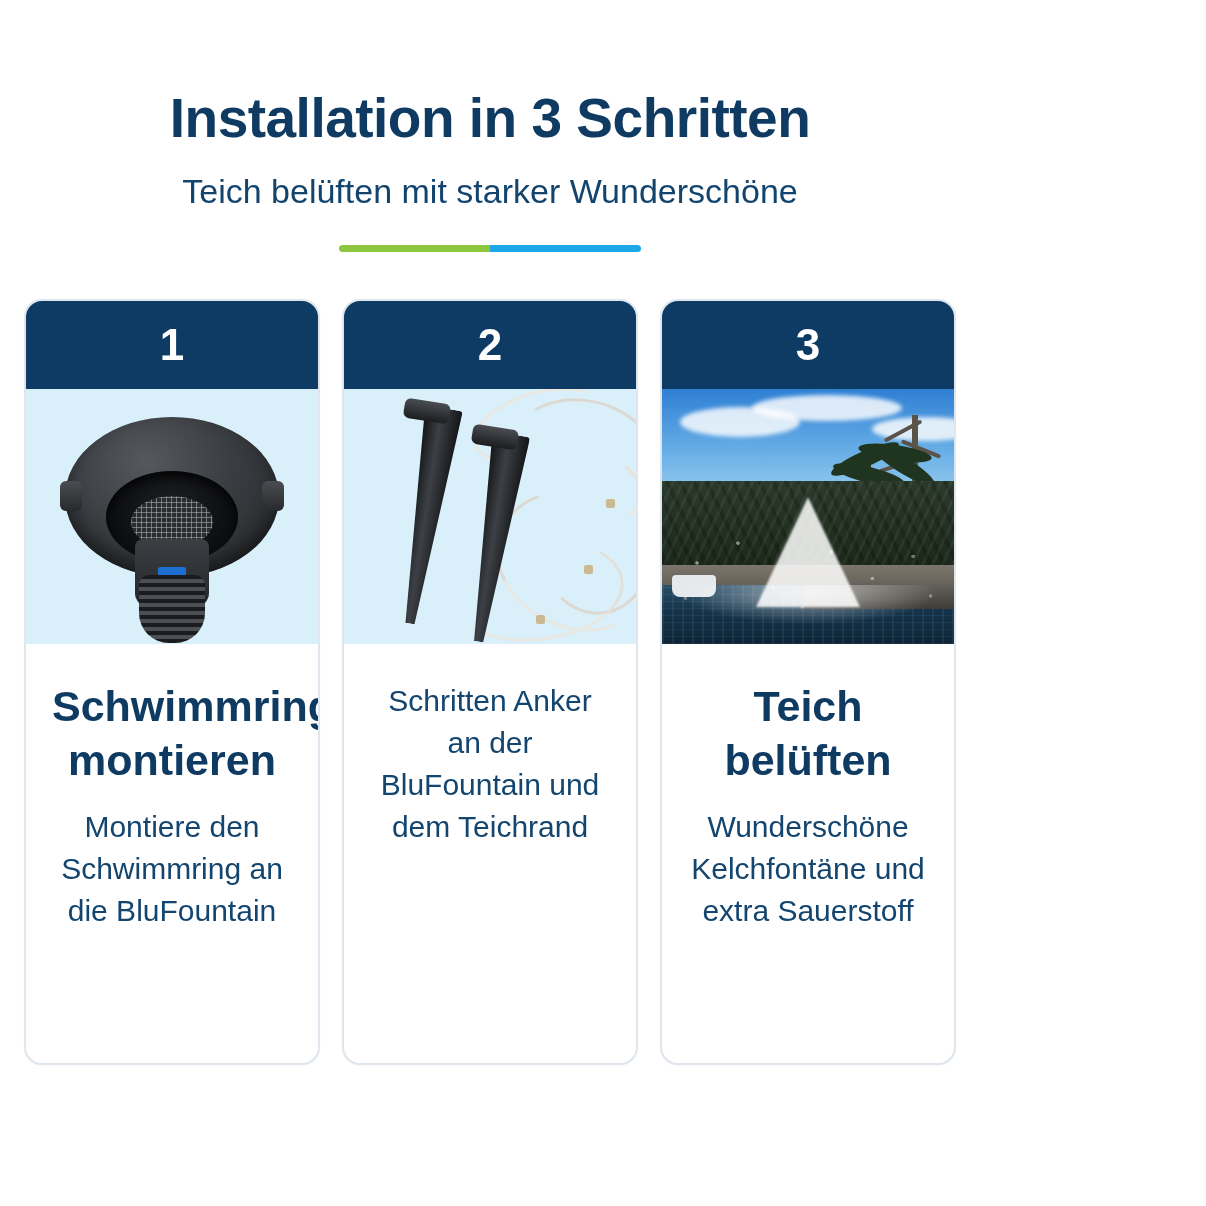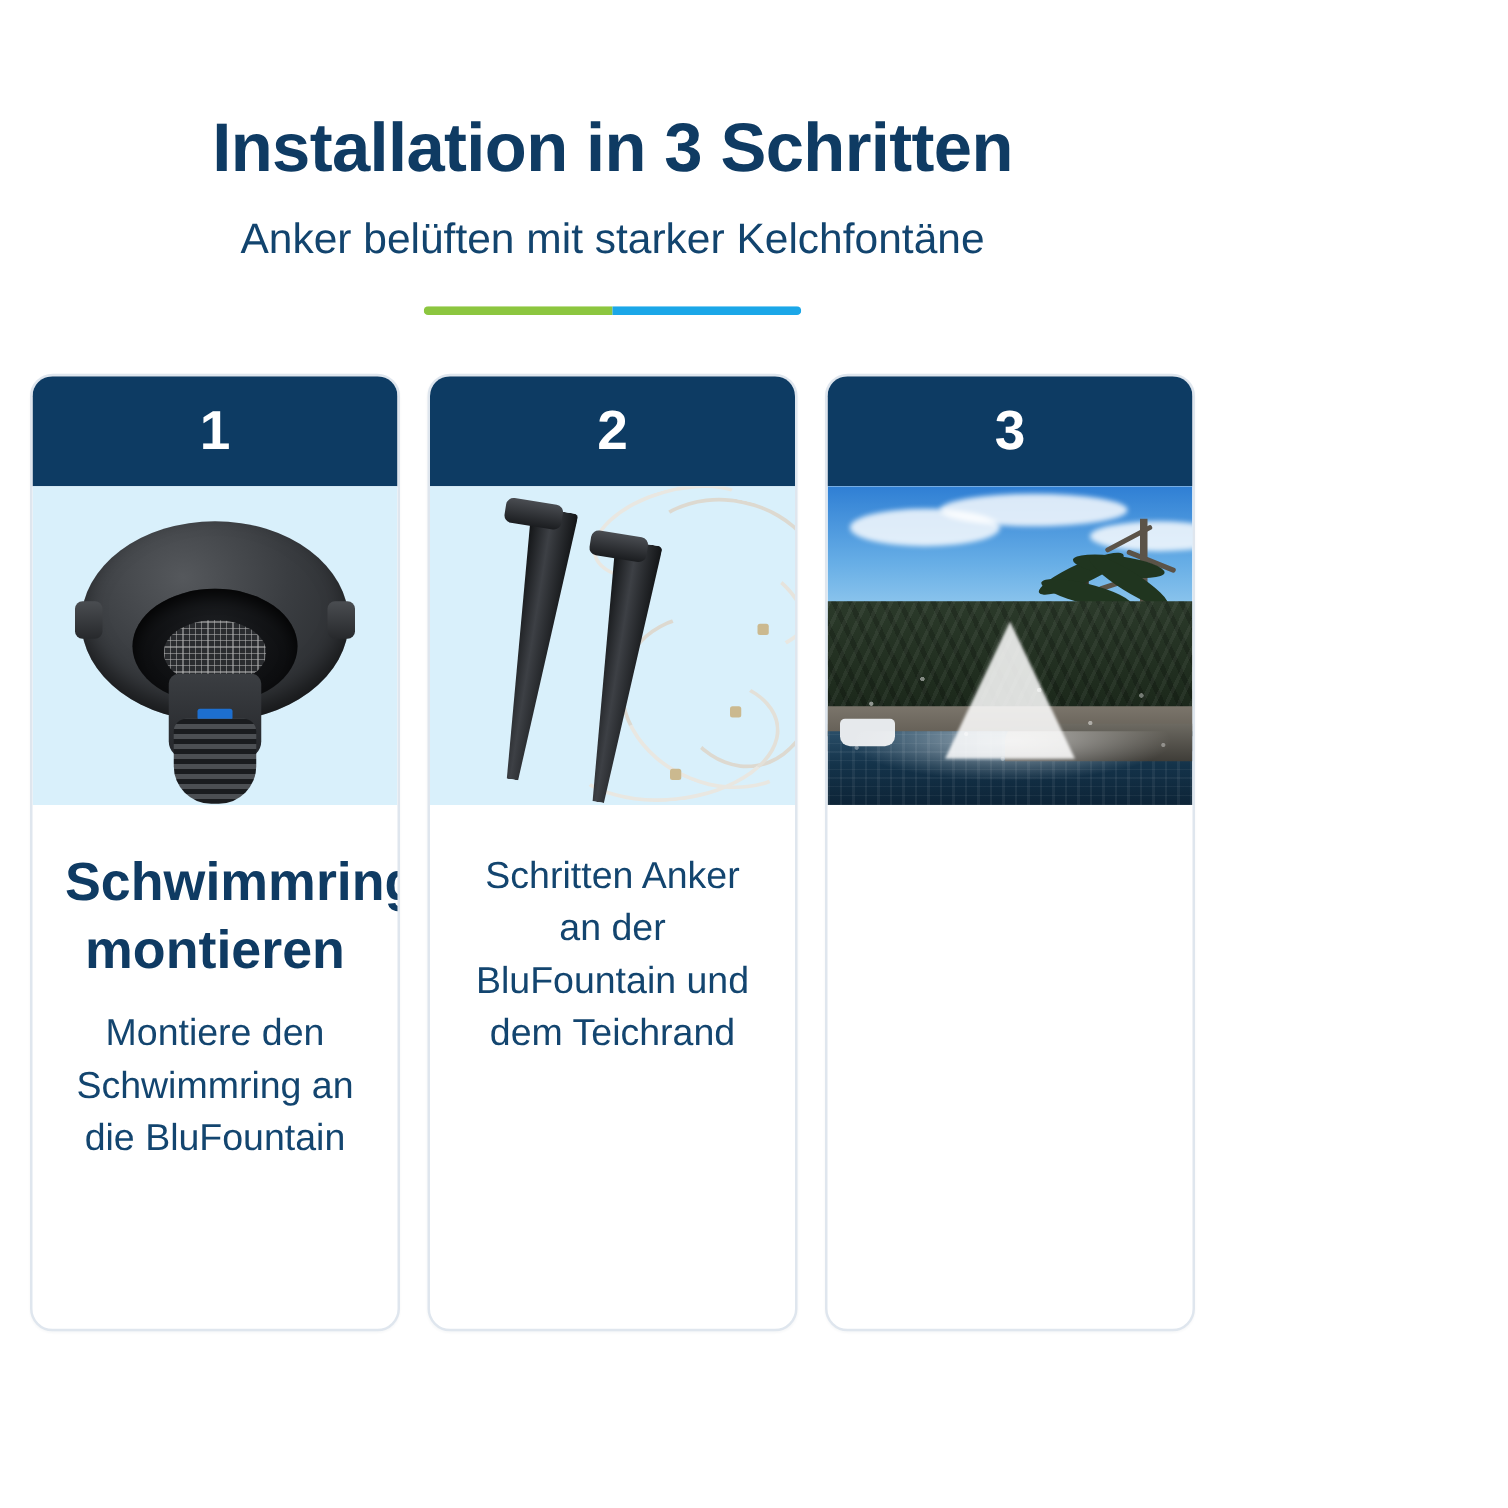--- a/index.html
+++ b/index.html
@@ -344,21 +344,21 @@
     border-radius: 14px 0 0 0;
   }
 </style>
 </head>
 <body>
 
 <div class="page">
 
   <div class="header">
     <h1 class="main-title">Installation in 3 Schritten</h1>
-    <p class="subtitle">Anker belüften mit starker Kelchfontäne</p>
+    <p class="subtitle">Teich belüften mit starker Wunderschöne</p>
     <div class="divider-wrap">
       <div class="divider">
         <span class="seg" style="background:#8cc63f"></span>
         <span class="seg" style="background:#1ba7e8"></span>
       </div>
     </div>
   </div>
 
   <div class="cards">
 
@@ -432,17 +432,19 @@
               <div class="water-tex"></div>
             </div>
           <div class="boat"></div>
           <div class="rocks"></div>
           <div class="fountain"></div>
           <div class="spray"></div>
           <div class="droplets"></div>
         </div>
       </div>
       <div class="card-body">
+        <h3 class="card-title">Teich belüften</h3>
+        <p class="card-text">Wunderschöne Kelchfontäne und extra Sauerstoff</p>
       </div>
     </div>
 
   </div>
 </div>
 
 </body></html>

